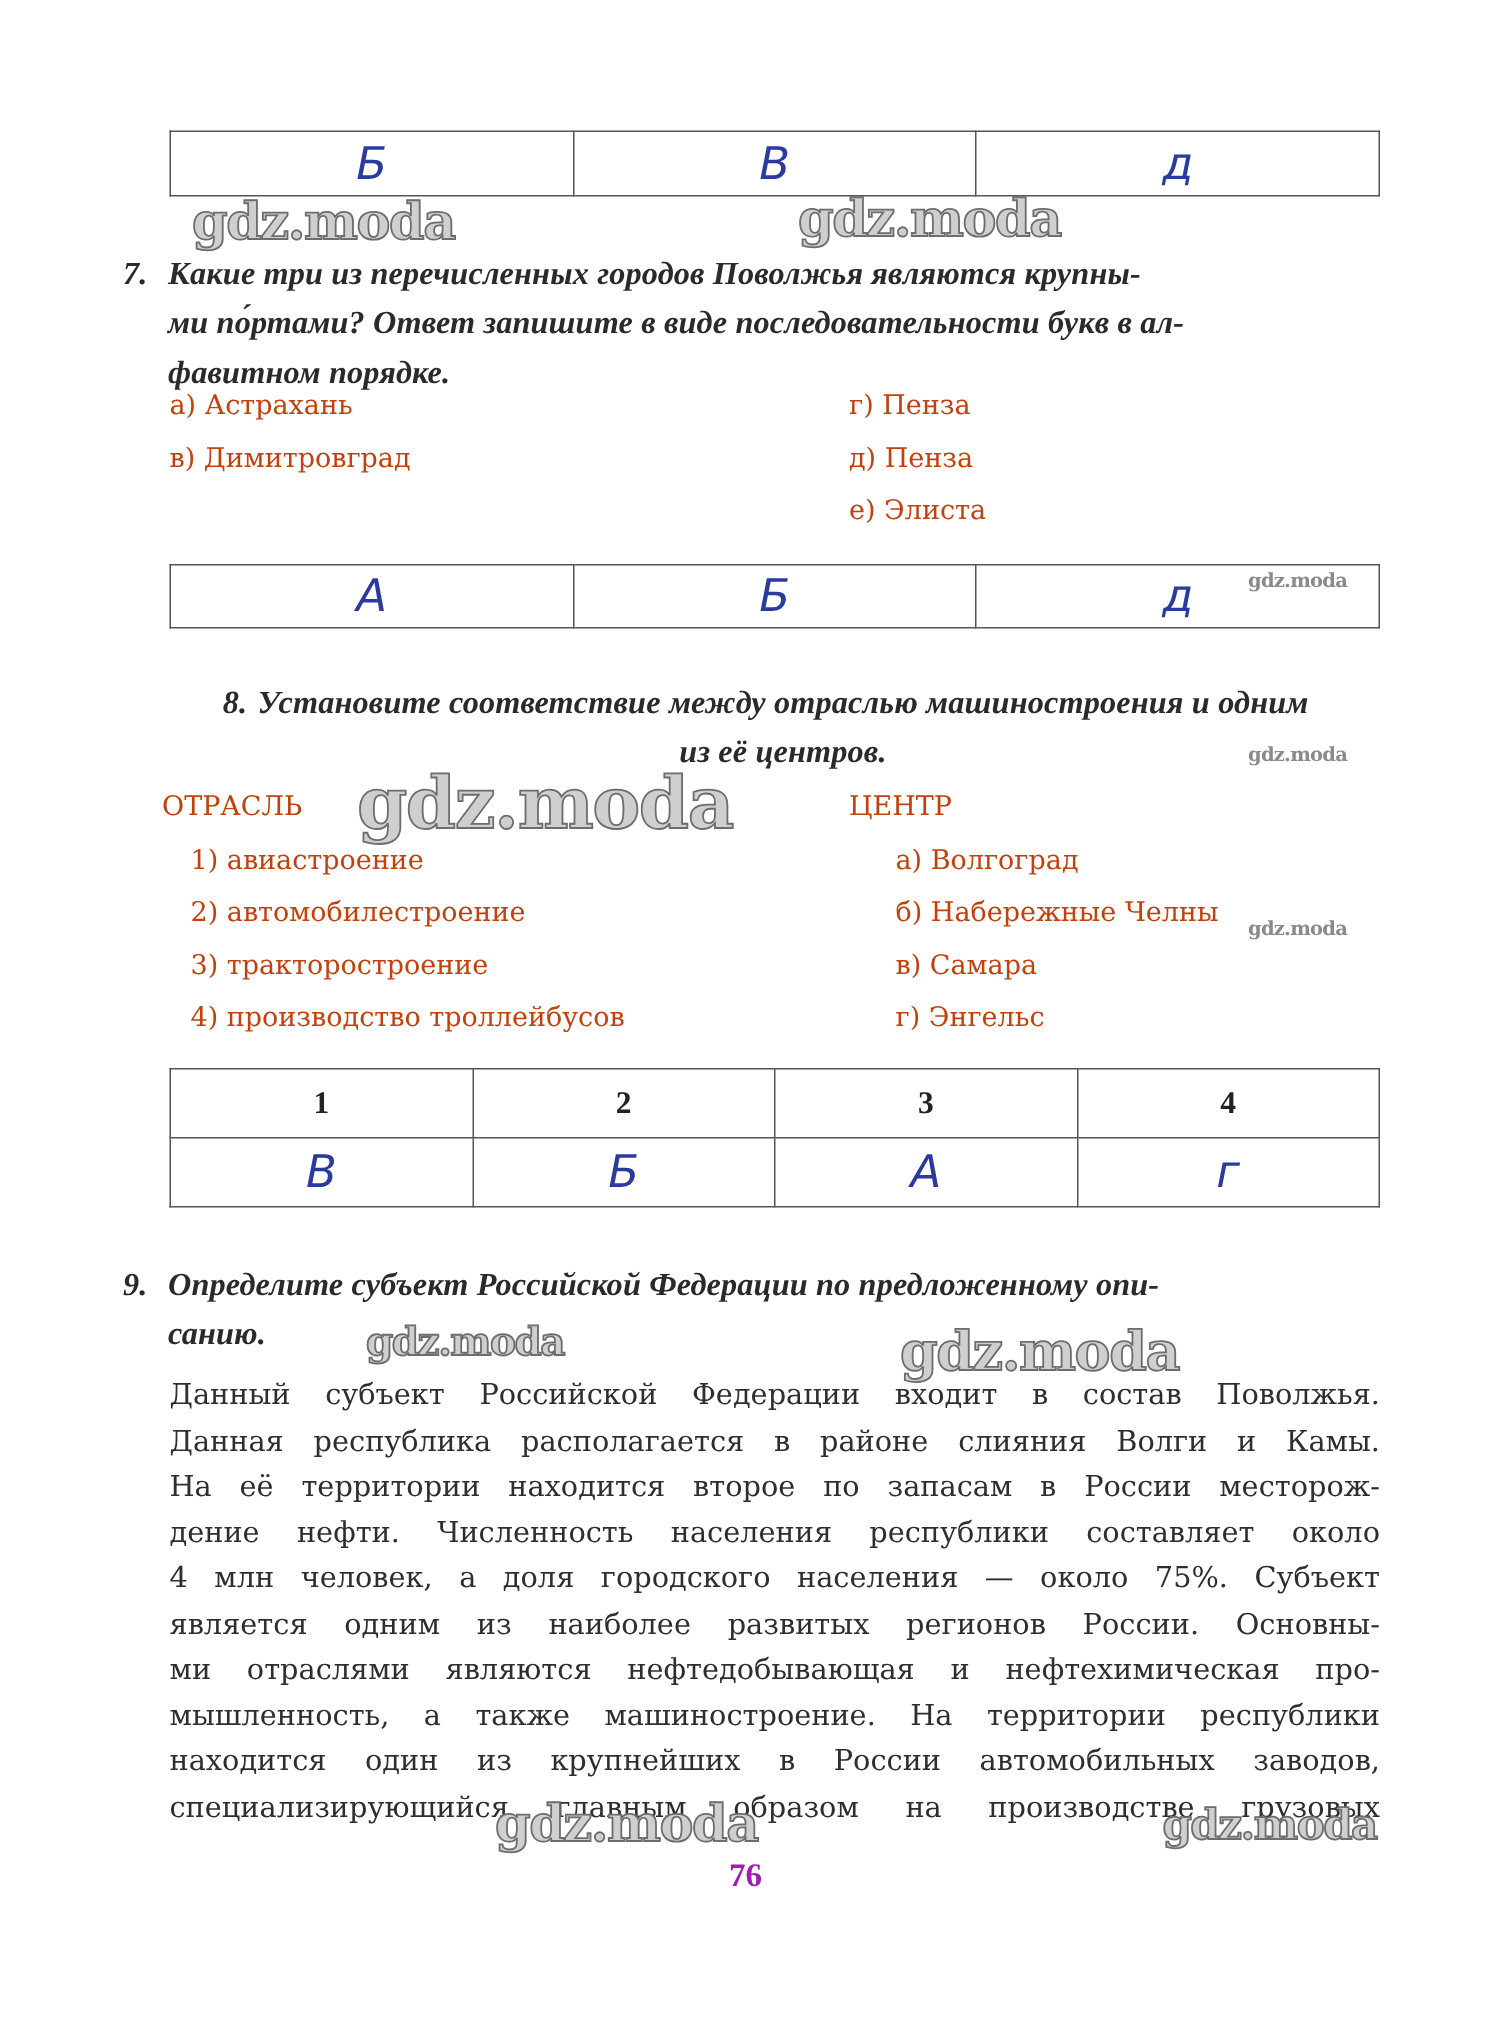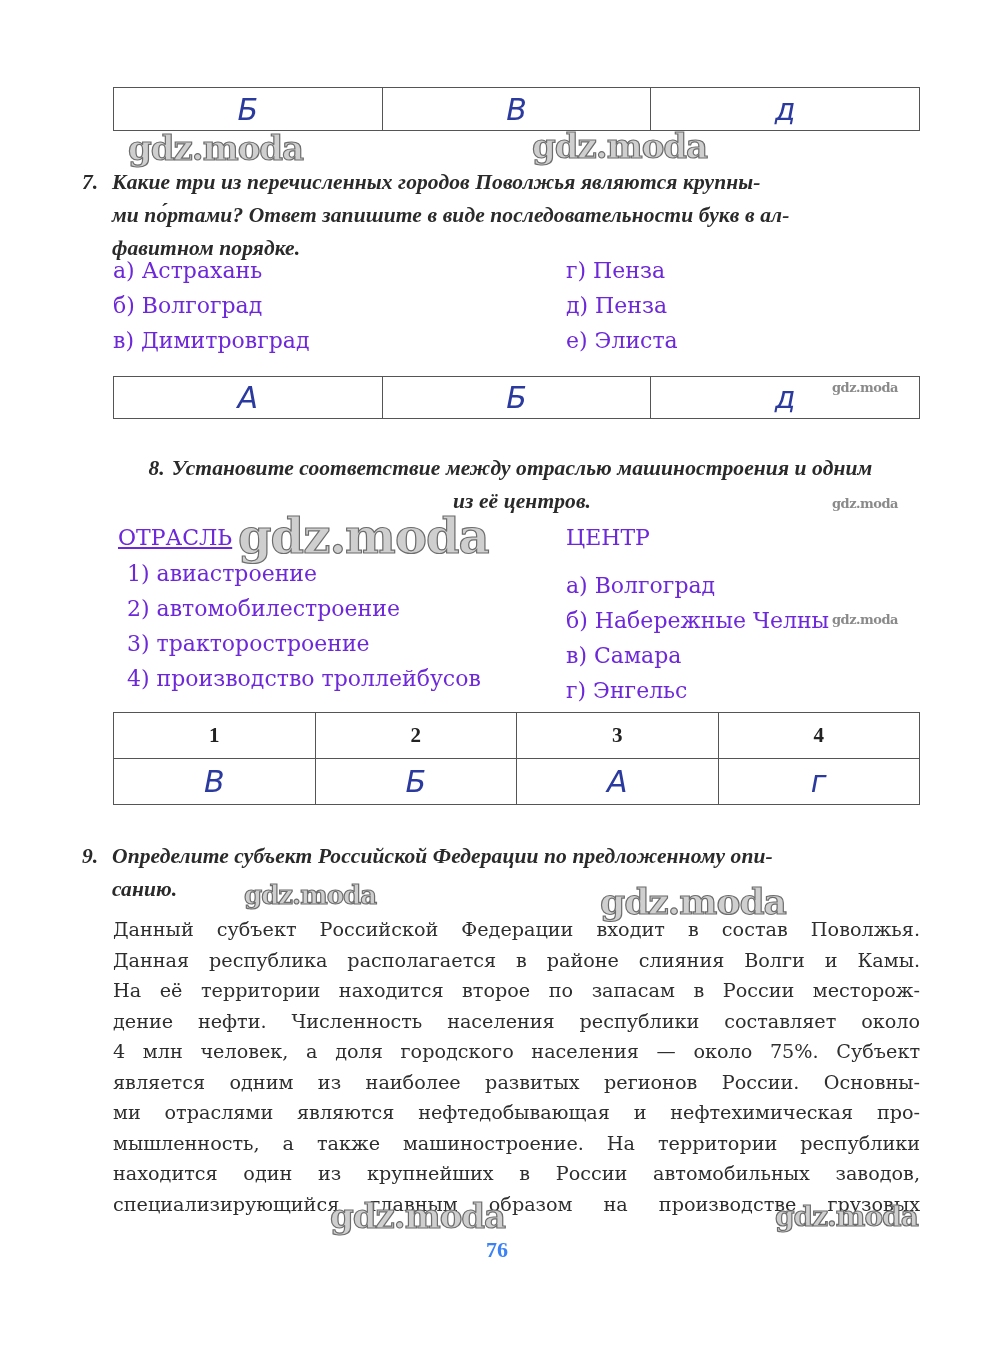--- a/index.html
+++ b/index.html
@@ -7,29 +7,29 @@
          font-family: "DejaVu Serif", "Liberation Serif", serif; color: #2a2a2a; }
   .abs { position: absolute; }
   .answer-table { position: absolute; border-collapse: collapse; table-layout: fixed; }
   .answer-table td { border: 1.5px solid #555; text-align: center; vertical-align: middle; padding: 0; }
   .hand { font-family: "DejaVu Sans", "Liberation Sans", sans-serif; font-style: italic;
           color: #2b3a9e; font-size: 30px; font-weight: 300; }
   .qtitle { font-family: "Liberation Serif", serif; font-weight: bold; font-size: 21.5px;
             line-height: 33px; color: #2a2a2a; letter-spacing: 0.1px; font-style: italic; }
   .qtitle .num { display: inline-block; width: 30px; }
   .qtitle .indent { padding-left: 30px; }
-  .opt { font-family: "DejaVu Serif", serif; font-size: 22px; color: #6d28d9; line-height: 35px; }
+  .opt { font-family: "DejaVu Serif", serif; font-size: 18px; color: #c2410c; line-height: 35px; }
   .para { font-family: "DejaVu Serif", serif; font-size: 19.2px; line-height: 30.5px; color: #2e2e2e;
           text-align: justify; text-align-last: justify; }
   .para span { display: block; }
   .wm { font-family: "DejaVu Serif", serif; font-weight: bold; color: #cfcfcf;
         -webkit-text-stroke: 1.2px #6d6d6d; letter-spacing: -1px; }
   .wm-small { font-family: "DejaVu Serif", serif; font-weight: bold; color: #8a8a8a; font-size: 13px; letter-spacing: -0.5px; }
   .hdr-num { font-family: "Liberation Serif", serif; font-weight: bold; font-size: 21px; color: #222; }
-  .pagenum { font-family: "Liberation Serif", serif; font-weight: bold; font-size: 22px; color: #3b82f6; }
+  .pagenum { font-family: "Liberation Serif", serif; font-weight: bold; font-size: 22px; color: #a21caf; }
 </style>
 </head>
 <body>
 
 <table class="answer-table" style="left:113px; top:87px; width:807px; height:44px;">
   <tbody>
       <tr>
     <td class="hand">Б</td>
     <td class="hand">В</td>
     <td class="hand">д</td>
@@ -41,21 +41,20 @@
 <div class="abs wm" style="left:532px; top:126px; font-size:34px;">gdz.moda</div>
 
 <div class="abs qtitle" style="left:82px; top:166px; width:850px;">
   <div><span class="num">7.</span><span>Какие три из перечисленных городов Поволжья являются крупны-</span></div>
   <div class="indent">ми по́ртами? Ответ запишите в виде последовательности букв в ал-</div>
   <div class="indent">фавитном порядке.</div>
 </div>
 
 <div class="abs opt" style="left:113px; top:253px;">
   <div>а) Астрахань</div>
-  <div>б) Волгоград</div>
   <div>в) Димитровград</div>
 </div>
 <div class="abs opt" style="left:566px; top:253px;">
   <div>г) Пенза</div>
   <div>д) Пенза</div>
   <div>е) Элиста</div>
 </div>
 
 <table class="answer-table" style="left:113px; top:376px; width:807px; height:43px;">
   <tbody>
@@ -67,31 +66,31 @@
 </tbody>
   </table>
 <div class="abs wm-small" style="left:832px; top:380px;">gdz.moda</div>
 
 <div class="abs qtitle" style="left:82px; top:452px; width:850px;text-align:center;">
   <div><span class="num">8.</span><span>Установите соответствие между отраслью машиностроения и одним</span></div>
   <div class="indent">из её центров.</div>
 </div>
 <div class="abs wm-small" style="left:832px; top:496px;">gdz.moda</div>
 
-<div class="abs opt" style="left:118px; top:520px;text-decoration:underline;">ОТРАСЛЬ</div>
+<div class="abs opt" style="left:108px; top:520px;">ОТРАСЛЬ</div>
 <div class="abs wm" style="left:238px; top:508px; font-size:48px;">gdz.moda</div>
 <div class="abs opt" style="left:566px; top:520px;">ЦЕНТР</div>
 
 <div class="abs opt" style="left:127px; top:556px;">
   <div>1) авиастроение</div>
   <div>2) автомобилестроение</div>
   <div>3) тракторостроение</div>
   <div>4) производство троллейбусов</div>
 </div>
-<div class="abs opt" style="left:566px; top:556px;margin-top:12px;">
+<div class="abs opt" style="left:597px; top:556px;">
   <div>а) Волгоград</div>
   <div>б) Набережные Челны</div>
   <div>в) Самара</div>
   <div>г) Энгельс</div>
 </div>
 <div class="abs wm-small" style="left:832px; top:612px;">gdz.moda</div>
 
 <table class="answer-table" style="left:113px; top:712px; width:807px; height:92px;">
   <tbody>
       <tr style="height:46px;">

